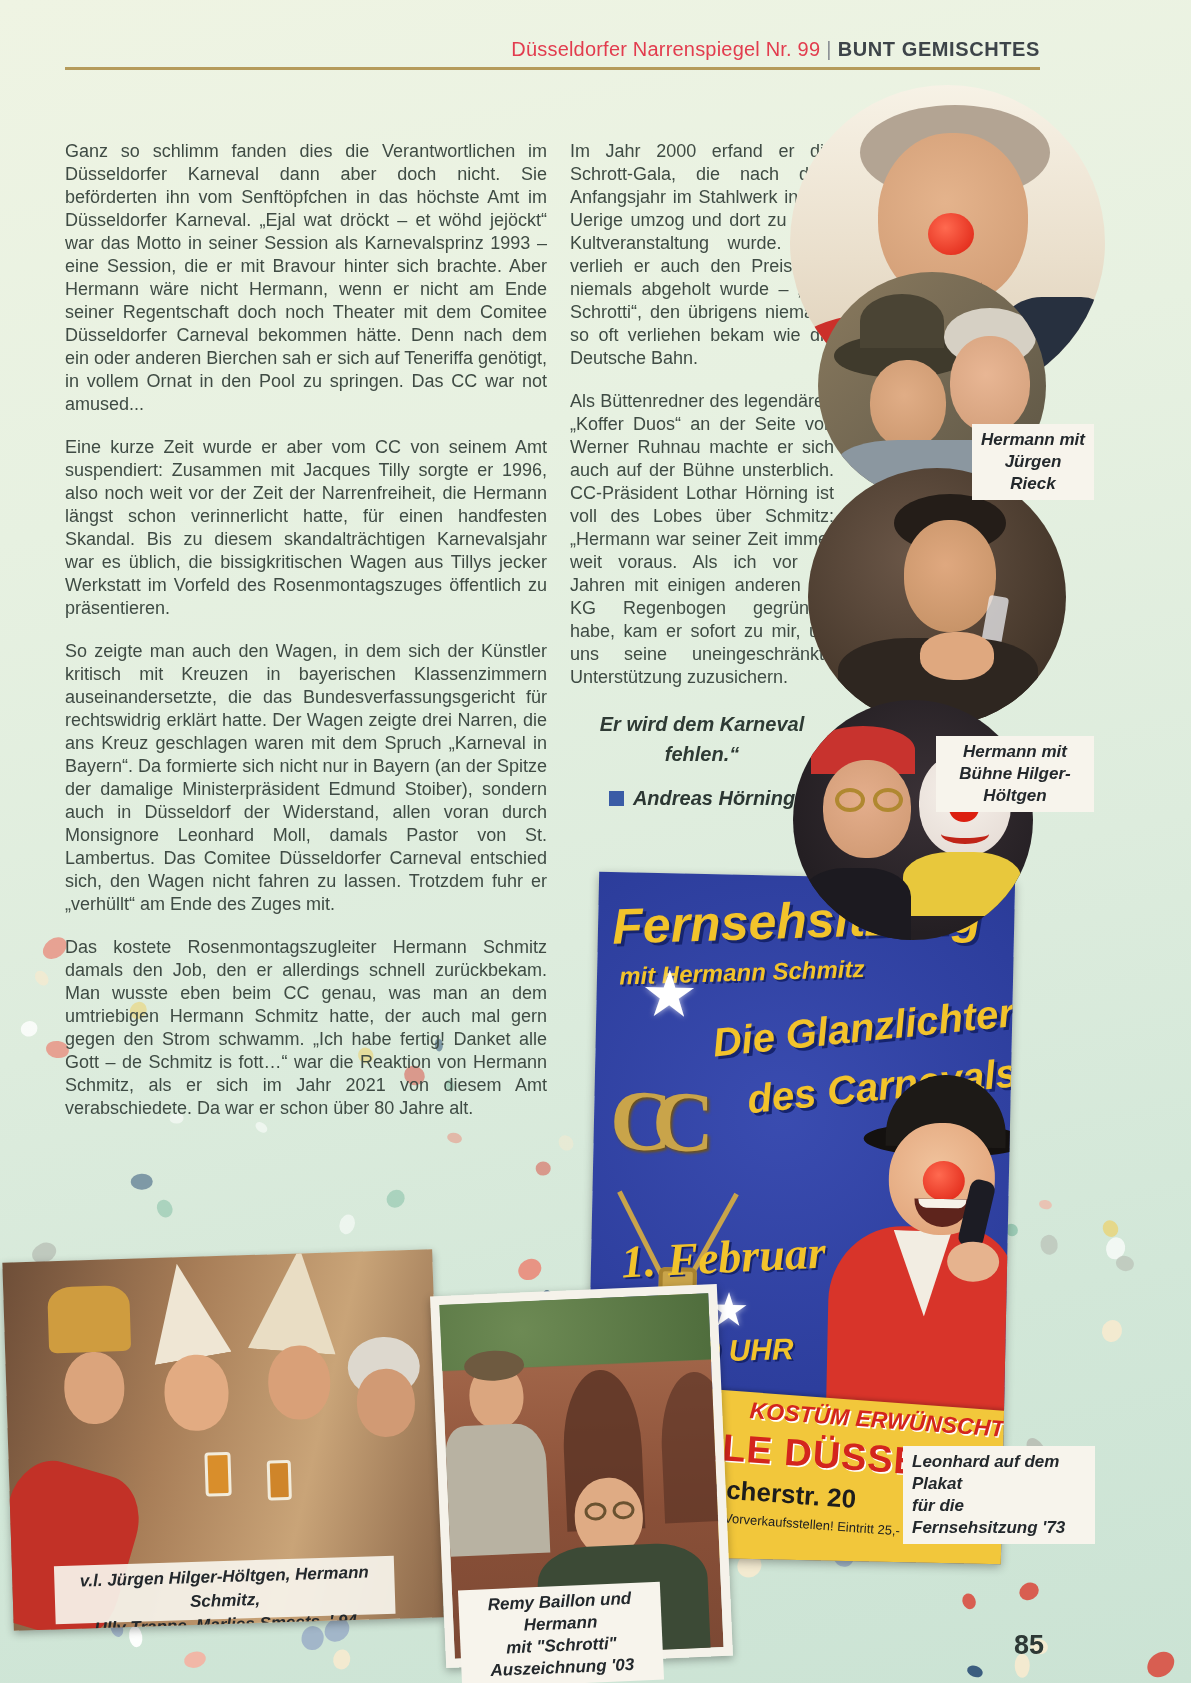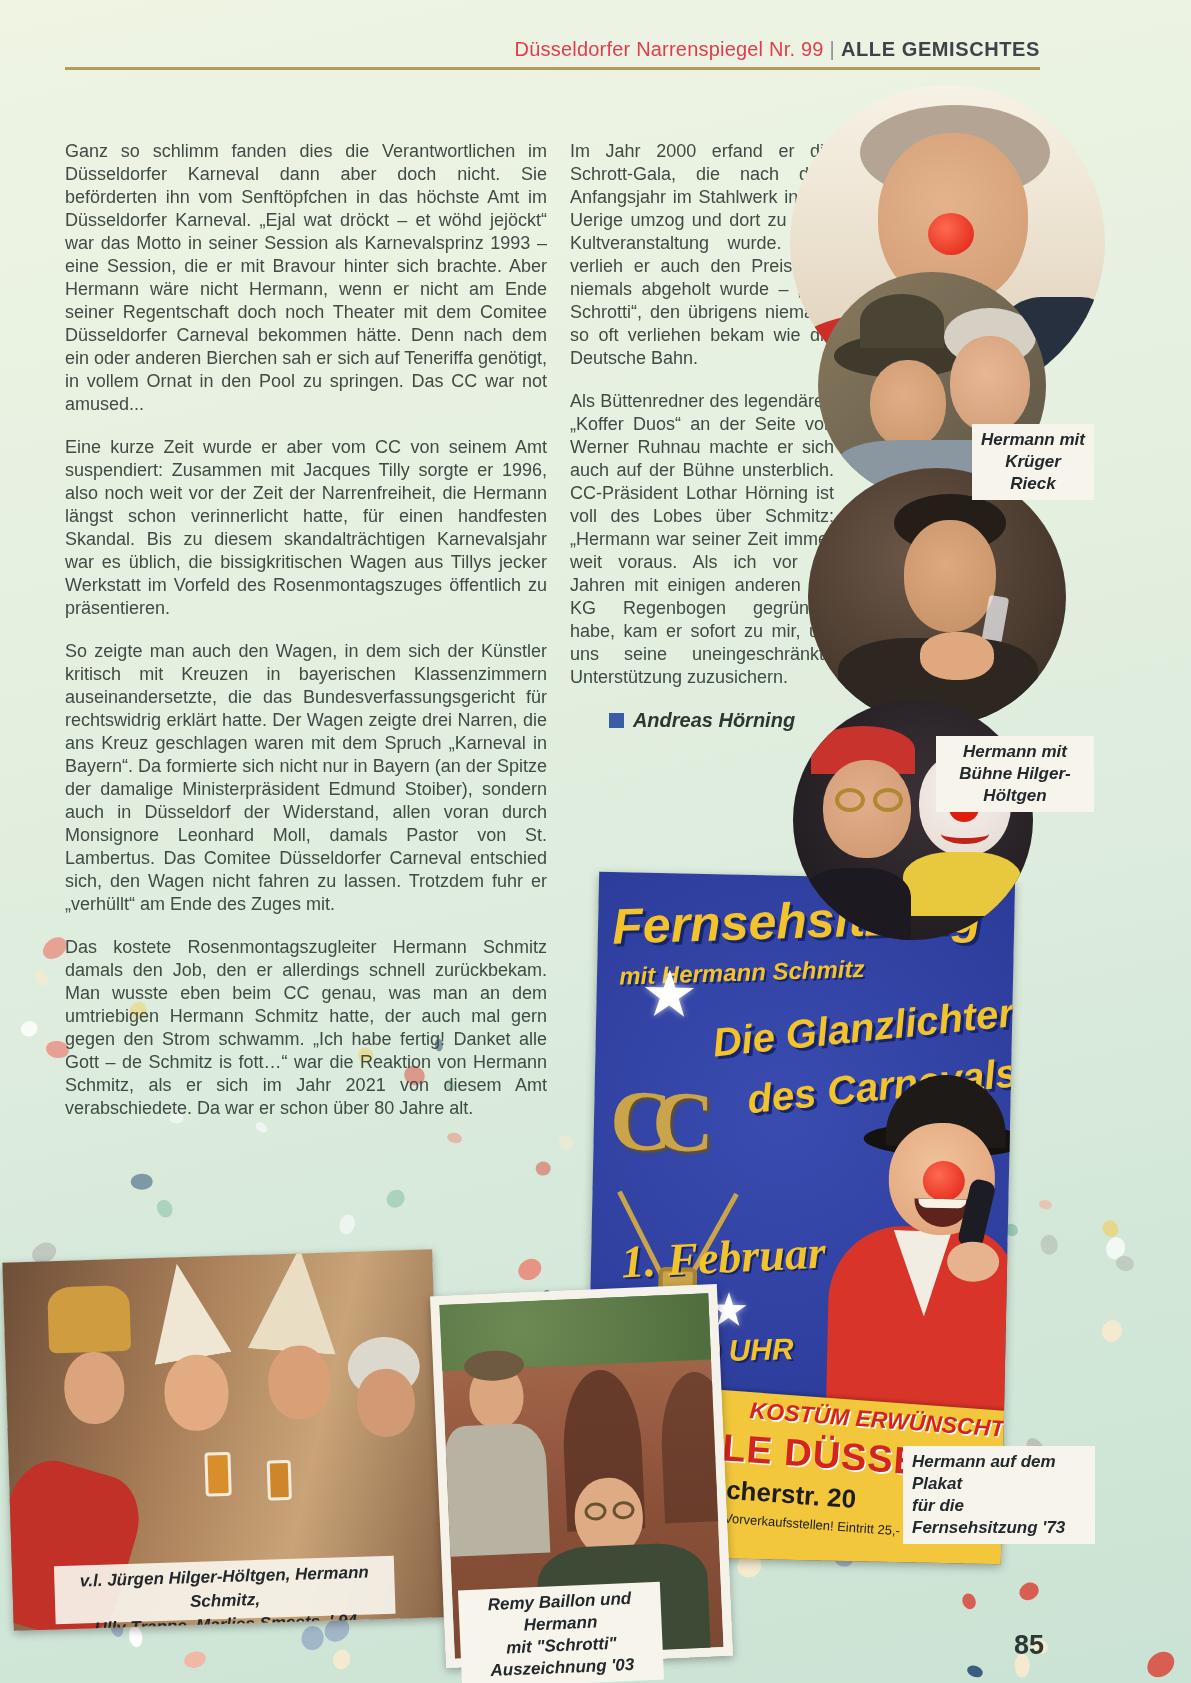--- a/index.html
+++ b/index.html
@@ -174,34 +174,38 @@
       <div class="confetti" style="left: 1038.53px; top: 1199.75px; width: 12.5471px; height: 8.97512px; background: rgb(242, 180, 164); opacity: 0.7; transform: rotate(12.6995deg);"></div>
       <div class="confetti" style="left: 770.225px; top: 1157.12px; width: 17.5767px; height: 14.0552px; background: rgb(244, 234, 208); opacity: 0.7; transform: rotate(11.9102deg);"></div>
       <div class="confetti" style="left: 1105.03px; top: 1239.09px; width: 21.7593px; height: 18.5075px; background: rgb(255, 255, 255); opacity: 0.7; transform: rotate(103.015deg);"></div>
       <div class="confetti" style="left: 949.731px; top: 1229.11px; width: 13.2793px; height: 10.5523px; background: rgb(133, 191, 166); opacity: 0.7; transform: rotate(36.0671deg);"></div>
       <div class="confetti" style="left: 1115.75px; top: 1255.71px; width: 18.117px; height: 14.5773px; background: rgb(185, 192, 182); opacity: 0.7; transform: rotate(15.4596deg);"></div>
       <div class="confetti" style="left: 1102.43px; top: 1221.15px; width: 16.8005px; height: 15.1304px; background: rgb(236, 210, 106); opacity: 0.7; transform: rotate(60.4395deg);"></div>
       <div class="confetti" style="left: 1038.58px; top: 1236.26px; width: 19.7542px; height: 17.4504px; background: rgb(185, 192, 182); opacity: 0.7; transform: rotate(81.5312deg);"></div>
     </div>
 
   <div class="header">
-    <span class="mag">Düsseldorfer Narrenspiegel Nr. 99</span><span class="sep">|</span><span class="sec">ALLE GEMISCHTES</span>
+    <span class="mag">Düsseldorfer Narrenspiegel Nr. 99</span><span class="sep">|</span><span class="sec">BUNT GEMISCHTES</span>
   </div>
   <div class="header-rule"></div>
 
   <div class="col col1">
     <p>Ganz so schlimm fanden dies die Verantwortlichen im Düsseldorfer Karneval dann aber doch nicht. Sie beförderten ihn vom Senftöpfchen in das höchste Amt im Düsseldorfer Karneval. „Ejal wat dröckt – et wöhd jejöckt“ war das Motto in seiner Session als Karnevalsprinz 1993 – eine Session, die er mit Bravour hinter sich brachte. Aber Hermann wäre nicht Hermann, wenn er nicht am Ende seiner Regentschaft doch noch Theater mit dem Comitee Düsseldorfer Carneval bekommen hätte. Denn nach dem ein oder anderen Bierchen sah er sich auf Teneriffa genötigt, in vollem Ornat in den Pool zu springen. Das CC war not amused...</p>
     <p>Eine kurze Zeit wurde er aber vom CC von seinem Amt suspendiert: Zusammen mit Jacques Tilly sorgte er 1996, also noch weit vor der Zeit der Narrenfreiheit, die Hermann längst schon verinnerlicht hatte, für einen handfesten Skandal. Bis zu diesem skandalträchtigen Karnevalsjahr war es üblich, die bissigkritischen Wagen aus Tillys jecker Werkstatt im Vorfeld des Rosenmontagszuges öffentlich zu präsentieren.</p>
     <p>So zeigte man auch den Wagen, in dem sich der Künstler kritisch mit Kreuzen in bayerischen Klassenzimmern auseinandersetzte, die das Bundesverfassungsgericht für rechtswidrig erklärt hatte. Der Wagen zeigte drei Narren, die ans Kreuz geschlagen waren mit dem Spruch „Karneval in Bayern“. Da formierte sich nicht nur in Bayern (an der Spitze der damalige Ministerpräsident Edmund Stoiber), sondern auch in Düsseldorf der Widerstand, allen voran durch Monsignore Leonhard Moll, damals Pastor von St. Lambertus. Das Comitee Düsseldorfer Carneval entschied sich, den Wagen nicht fahren zu lassen. Trotzdem fuhr er „verhüllt“ am Ende des Zuges mit.</p>
     <p>Das kostete Rosenmontagszugleiter Hermann Schmitz damals den Job, den er allerdings schnell zurückbekam. Man wusste eben beim CC genau, was man an dem umtriebigen Hermann Schmitz hatte, der auch mal gern gegen den Strom schwamm. „Ich habe fertig! Danket alle Gott – de Schmitz is fott…“ war die Reaktion von Hermann Schmitz, als er sich im Jahr 2021 von diesem Amt verabschiedete. Da war er schon über 80 Jahre alt.</p>
   </div>
 
   <div class="col col2">
     <p>Im Jahr 2000 erfand er die Schrott-Gala, die nach dem Anfangsjahr im Stahlwerk in das Uerige umzog und dort zu einer Kultveranstaltung wurde. Dort verlieh er auch den Preis, der niemals abgeholt wurde – „den Schrotti“, den übrigens niemand so oft verliehen bekam wie die Deutsche Bahn.</p>
     <p>Als Büttenredner des legendären „Koffer Duos“ an der Seite von Werner Ruhnau machte er sich auch auf der Bühne unsterblich. CC-Präsident Lothar Hörning ist voll des Lobes über Schmitz: „Hermann war seiner Zeit immer weit voraus. Als ich vor 25 Jahren mit einigen anderen die KG Regenbogen gegründet habe, kam er sofort zu mir, um uns seine uneingeschränkte Unterstützung zuzusichern.</p>
+    <div class="pullquote">
+      <div>Er wird dem Karneval</div>
+      <div>fehlen.“</div>
+    </div>
     <div class="byline">
       <span class="sq"></span><span>Andreas Hörning</span>
     </div>
   </div>
 
   <div class="circle-photo" style="left:790px; top:85px; width:315px; height:315px; background:linear-gradient(180deg,#f7f2e6 0%,#ead fcc 55%,#dccdb6 100%); background:linear-gradient(180deg,#f7f2e6 0%,#eadfcc 55%,#dccdb6 100%);">
     <div class="shape" style="left:70px;top:20px;width:190px;height:95px;background:#b3a493;border-radius:50%;"></div>
     <div class="shape" style="left:88px;top:48px;width:150px;height:172px;background:radial-gradient(circle at 45% 40%,#e4b38c,#cf9a72);border-radius:48%;"></div>
     <div class="shape" style="left:138px;top:128px;width:46px;height:42px;background:radial-gradient(circle at 38% 35%,#ff6a50,#dc1f10);border-radius:50%;"></div>
     <div class="shape" style="left:130px;top:184px;width:62px;height:26px;border-bottom:6px solid #7a4a3a;border-radius:50%;"></div>
@@ -213,21 +217,21 @@
     <div class="shape" style="left:16px;top:62px;width:134px;height:44px;background:#3f3a2c;border-radius:50%;"></div>
     <div class="shape" style="left:42px;top:22px;width:84px;height:54px;background:#4a4434;border-radius:50% 50% 0 0;"></div>
     <div class="shape" style="left:52px;top:88px;width:76px;height:88px;background:radial-gradient(circle at 45% 40%,#e0ad86,#c9956c);border-radius:48%;"></div>
     <div class="shape" style="left:126px;top:36px;width:92px;height:58px;background:#d6d0c4;border-radius:50%;"></div>
     <div class="shape" style="left:132px;top:64px;width:80px;height:96px;background:radial-gradient(circle at 45% 40%,#e8b694,#d19d78);border-radius:48%;"></div>
     <div class="shape" style="left:20px;top:168px;width:200px;height:70px;background:#8b97a0;border-radius:30% 30% 0 0;"></div>
   </div>
 
   <div class="caption-box" style="left:972px; top:424px; width:122px;">
     <div>Hermann mit</div>
-    <div>Krüger Rieck</div>
+    <div>Jürgen Rieck</div>
   </div>
 
   <div class="circle-photo" style="left:808px; top:468px; width:258px; height:258px; background:radial-gradient(circle at 40% 35%,#6a5647,#4a3b2e 60%,#332821);">
     <div class="shape" style="left:86px;top:26px;width:112px;height:58px;background:#241d18;border-radius:50%;"></div>
     <div class="shape" style="left:96px;top:52px;width:92px;height:112px;background:radial-gradient(circle at 45% 40%,#dfa87f,#c28f63);border-radius:48%;"></div>
     <div class="shape" style="left:176px;top:128px;width:20px;height:62px;background:rgba(236,238,242,.75);border-radius:4px;transform:rotate(10deg);"></div>
     <div class="shape" style="left:30px;top:170px;width:200px;height:92px;background:#2e2620;border-radius:35% 35% 0 0;"></div>
     <div class="shape" style="left:112px;top:164px;width:74px;height:48px;background:#dfa87f;border-radius:45%;"></div>
   </div>
 
@@ -279,21 +283,21 @@
 
     <div class="banner">
       <div class="banner-kostuem">KOSTÜM ERWÜNSCHT!</div>
       <div class="banner-venue">ALLE DÜSSELDORF</div>
       <div class="banner-street">Fischerstr. 20</div>
       <div class="banner-presale">allen bekannten Vorverkaufsstellen! Eintritt 25,- DM</div>
     </div>
   </div>
 
   <div class="caption-box" style="left:903px; top:1446px; width:192px; text-align:left;">
-    <div>Hermann auf dem Plakat</div>
+    <div>Leonhard auf dem Plakat</div>
     <div>für die Fernsehsitzung '73</div>
   </div>
 
   <div class="photo-rect photo-group">
     <div class="shape" style="left:142px;top:6px;width:78px;height:96px;background:#efe6d4;clip-path:polygon(50% 0,100% 100%,0 100%);transform:rotate(-8deg);"></div>
     <div class="shape" style="left:248px;top:-6px;width:88px;height:104px;background:#e9ddc4;clip-path:polygon(50% 0,100% 100%,0 100%);transform:rotate(6deg);"></div>
     <div class="shape" style="left:44px;top:26px;width:82px;height:66px;background:#cf9c3f;border-radius:30% 30% 10% 10%;"></div>
     <div class="shape" style="left:58px;top:92px;width:60px;height:72px;background:#dba47c;border-radius:48%;"></div>
     <div class="shape" style="left:158px;top:98px;width:64px;height:76px;background:#e2ab82;border-radius:48%;"></div>
     <div class="shape" style="left:262px;top:92px;width:62px;height:74px;background:#d9a078;border-radius:48%;"></div>

